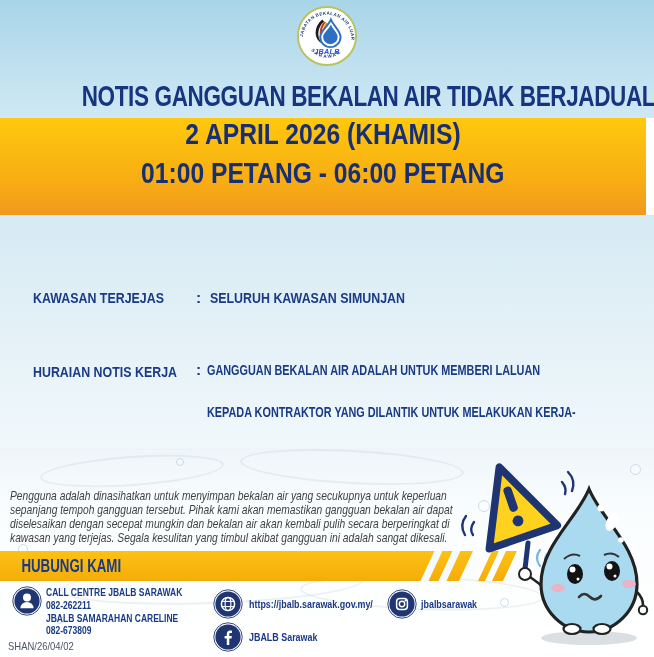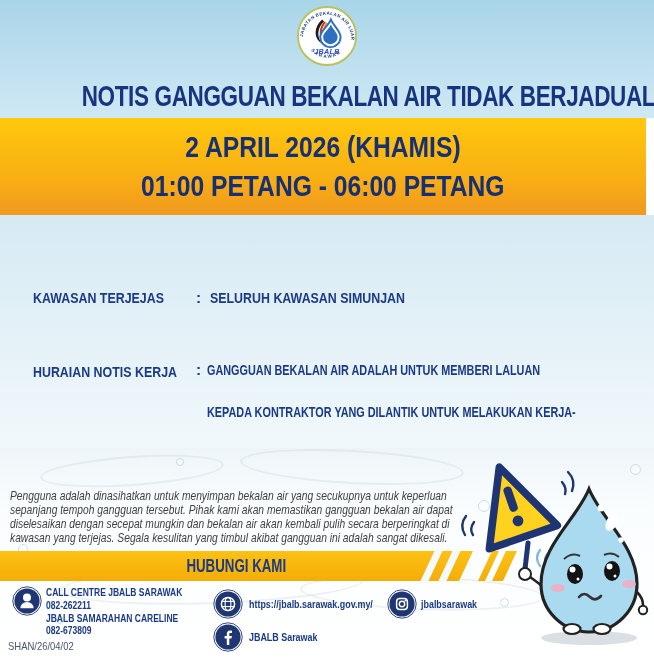--- a/index.html
+++ b/index.html
@@ -10,21 +10,21 @@
   
   #header{position:absolute;left:0;top:0;width:654px;height:118px;
     background:linear-gradient(180deg,#a8d5e8 0%,#bfe0ef 55%,#cfe8f4 100%);}
   #logo{position:absolute;left:296px;top:3px;width:62px;height:66px;}
   #title{position:absolute;left:0;top:79px;width:654px;text-align:center;
     font-size:30px;font-weight:bold;color:#17357f;letter-spacing:-.5px;
     transform:scaleX(.75);transform-origin:center;white-space:nowrap;}
   
   #band{position:absolute;left:0;top:118px;width:646px;height:97px;
     background:linear-gradient(180deg,#ffc80d 0%,#f8ad14 65%,#f0991f 100%);
-    display:flex;flex-direction:column;justify-content:center;align-items:center;row-gap:6px;}
+    display:flex;flex-direction:column;align-items:center;row-gap:6px;}
   .band-line{font-size:29px;font-weight:bold;color:#172f73;white-space:nowrap;
     transform:scaleX(.85);transform-origin:center;}
   
   #body-bg{position:absolute;left:0;top:215px;width:654px;height:245px;
     background:linear-gradient(180deg,#d6eaf3 0%,#e6f2f8 55%,#f2f9fc 100%);}
   #region-row{position:absolute;left:0;top:230px;width:654px;height:30px;}
   .region-item{position:absolute;font-size:22px;font-weight:bold;color:#1a3a86;
     white-space:nowrap;transform:scaleX(.85);transform-origin:left;}
   #bahagian{left:55px;top:0;}
   #daerah{left:390px;top:0;}
@@ -47,21 +47,21 @@
     background:linear-gradient(180deg,#eef5f9 0%,#fafdfe 30%,#ffffff 100%);}
   .wave{position:absolute;border:2px solid #aebfca;border-radius:50%;opacity:.22;}
   .bubble{position:absolute;border:1.5px solid #9ec6de;border-radius:50%;opacity:.55;background:rgba(255,255,255,.6);}
   #disclaimer{position:absolute;left:10px;top:489px;width:600px;
     font-size:13px;font-style:italic;color:#3f3f42;line-height:14px;
     transform:scaleX(.79);transform-origin:left top;}
   
   #contact-banner{position:absolute;left:0;top:551px;width:473px;height:30px;
     background:linear-gradient(180deg,#fdc114,#f4ad08);
     clip-path:polygon(0 0,100% 0,calc(100% - 14px) 100%,0 100%);
-    display:flex;align-items:center;justify-content:center;}
+    display:flex;align-items:center;}
   #contact-banner .slash{position:absolute;top:-2px;width:8px;height:36px;
     background:#f6fafc;transform:skewX(-25deg);}
   #slash1{right:20px;} #slash2{right:38px;}
   #banner-title{font-size:19px;font-weight:bold;color:#1a3a86;white-space:nowrap;
     transform:scaleX(.7);transform-origin:center;}
   .stripe{position:absolute;top:551px;height:30px;background:linear-gradient(180deg,#fdc114,#f4ad08);
     transform:skewX(-25deg);}
   #stripe1{left:485px;width:7px;} #stripe2{left:499px;width:11px;}
   
   .cicon{position:absolute;width:30px;height:30px;}

